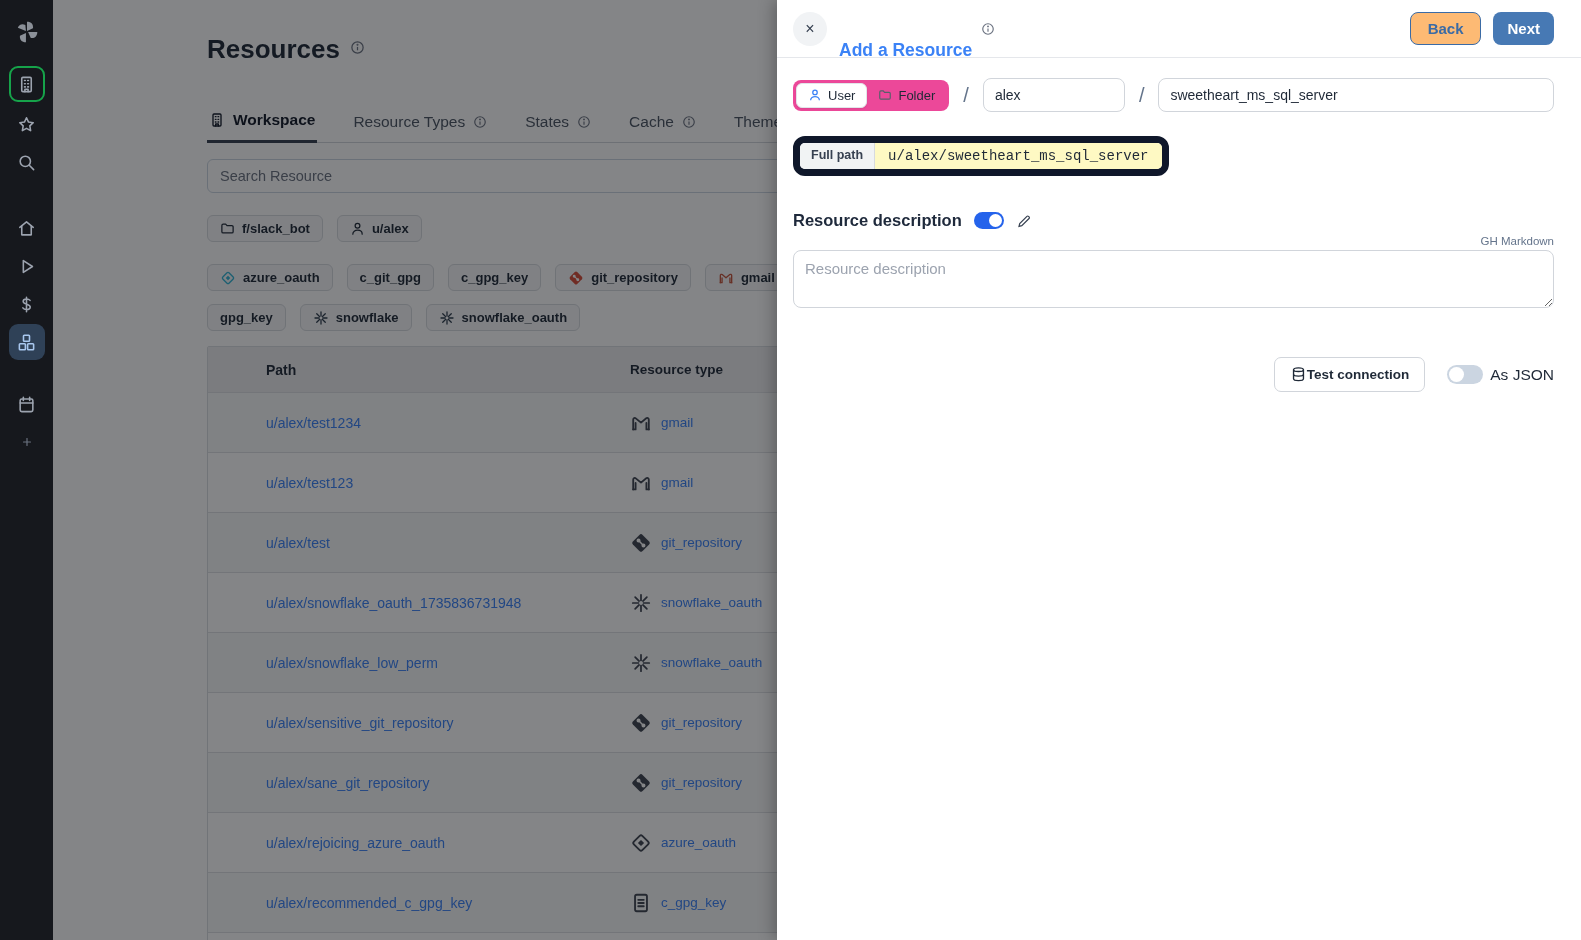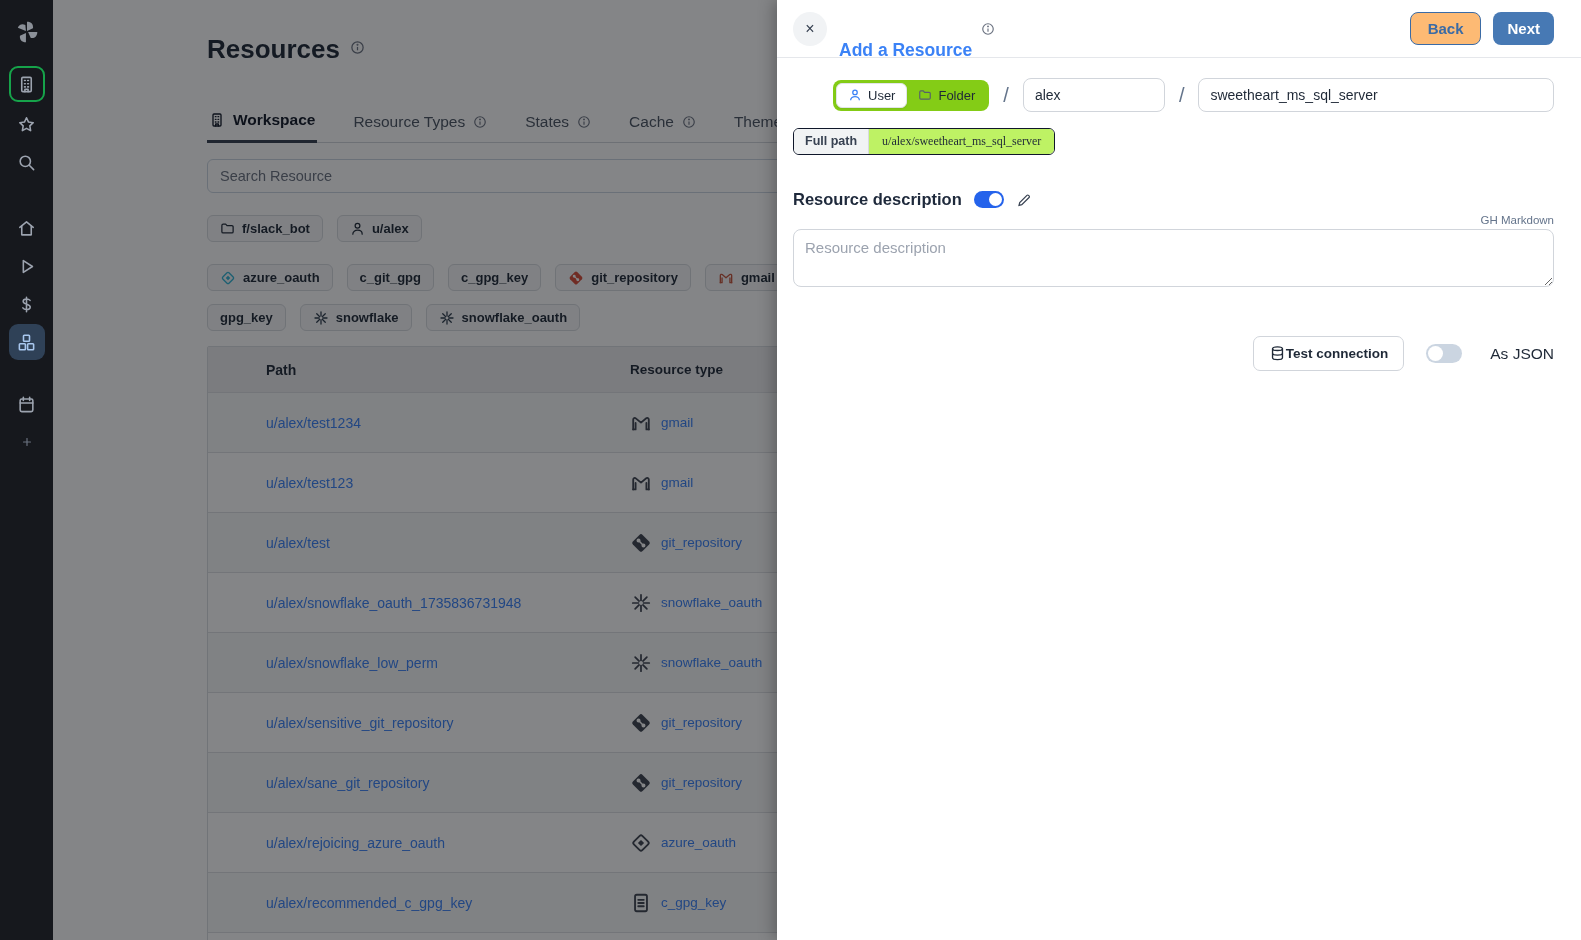--- a/index.html
+++ b/index.html
@@ -56,51 +56,51 @@
   .dtitle { font-size:17.5px; font-weight:bold; color:#3b82f6; margin-left:12px;margin-top:44px; }
   .dhead .info-i { margin-left:9px; }
   .dspacer { flex:1; }
   .btn-back { padding:7px 17px; border:1.5px solid #3b6ba5; border-radius:8px; background:#fdba74;
               color:#3b6ba5; font-size:15px; font-weight:bold; cursor:pointer; }
   .btn-next { margin-left:12px; padding:8px 14px; border:none; border-radius:8px; background:#4779b4;
               color:#fff; font-size:15px; font-weight:bold; cursor:pointer; }
   .dbody { padding:20px 27px 0 16px; }
 
   .pathrow { display:flex; align-items:center; }
-  .kindseg { display:flex; background:#84cc16; border-radius:8px; padding:3px;margin-left:40px; }
+  .kindseg { display:flex; background:#ec4899; border-radius:8px; padding:3px; }
   .kindbtn { display:flex; align-items:center; gap:6px; padding:4px 11px; font-size:13px; color:#1f2937;
              border:none; background:transparent; border-radius:6px; cursor:pointer; }
   .kindbtn.on { background:#fff; border:1px solid #e2e5e9; box-shadow:0 1px 2px rgba(0,0,0,.08); }
   .kindbtn.on svg { color:#3b82f6; } .kindbtn svg { color:#57606a; }
   .slash { font-size:20px; color:#64748b; margin:0 14px; }
   .txt { border:1px solid #d1d5db; border-radius:8px; height:34px; padding:0 11px; font-size:14px; color:#1f2937; font-family:inherit; }
   .txt::placeholder { color:#9ca3af; }
   .owner-in { width:142px; } .name-in { flex:1; }
 
-  .fullpath { display:inline-flex; margin-top:16px; border:1px solid #0f172a; border-radius:6px; overflow:hidden; }
+  .fullpath { display:inline-flex; margin-top:24px; border:7px solid #0f172a; border-radius:12px; overflow:hidden; }
   .fp-label { padding:5px 11px; background:#f1f3f4; font-size:12.5px; font-weight:bold; color:#374151; }
-  .fp-value { padding:5px 13px; background:#bef264; border-left:1px solid #d7dadf; font-family:Liberation Serif, serif;
-              font-size:12px; color:#1f2937; }
+  .fp-value { padding:5px 13px; background:#fef9c3; border-left:1px solid #d7dadf; font-family:Liberation Mono, monospace;
+              font-size:14px; color:#1f2937; }
 
   .descrow { display:flex; align-items:center; gap:12px; margin-top:35px; }
   .desc-title { font-size:16.5px; font-weight:bold; color:#1e293b; }
   .toggle { width:30px; height:17px; border-radius:9px; position:relative; cursor:pointer; }
   .toggle.on { background:#2563eb; } .toggle.off { background:#cbd5e1; width:36px; height:19px; border-radius:10px; }
   .knob { position:absolute; top:2px; width:13px; height:13px; border-radius:50%; background:#fff; }
   .toggle.on .knob { right:2px; } .toggle.off .knob { left:2px; width:15px; height:15px; }
   .pencil { color:#374151; cursor:pointer; display:flex; }
   .ghmd { text-align:right; font-size:11.5px; color:#64748b; margin-top:5px; }
   .desc-ta { width:100%; height:58px; border:1px solid #d1d5db; border-radius:8px; padding:9px 11px;
              font-size:15px; font-family:inherit; color:#1f2937; resize:both; margin-top:3px; }
   .desc-ta::placeholder { color:#9ca3af; }
 
   .testrow { display:flex; align-items:center; justify-content:flex-end; gap:22px; margin-top:45px; }
   .btn-test { display:flex; align-items:center; padding:8px 15px; border:1px solid #d1d5db;
               border-radius:7px; background:#fff; font-size:13.5px; font-weight:bold; color:#1f2937; cursor:pointer; }
-  .asjson { display:flex; align-items:center; gap:28px; font-size:15.5px; color:#1f2937; }
+  .asjson { display:flex; align-items:center; gap:7px; font-size:15.5px; color:#1f2937; }
 
   .field { margin-top:17px; }
 </style>
 </head>
 <body>
 
 <nav class="sidebar" id="sidebar">
     <div class="rail-item rail-logo">
       <svg width="26" height="26" viewBox="0 0 24 24" fill="none" stroke="currentColor" stroke-width="2" stroke-linecap="round" stroke-linejoin="round">
         <g fill="currentColor" stroke="none">

